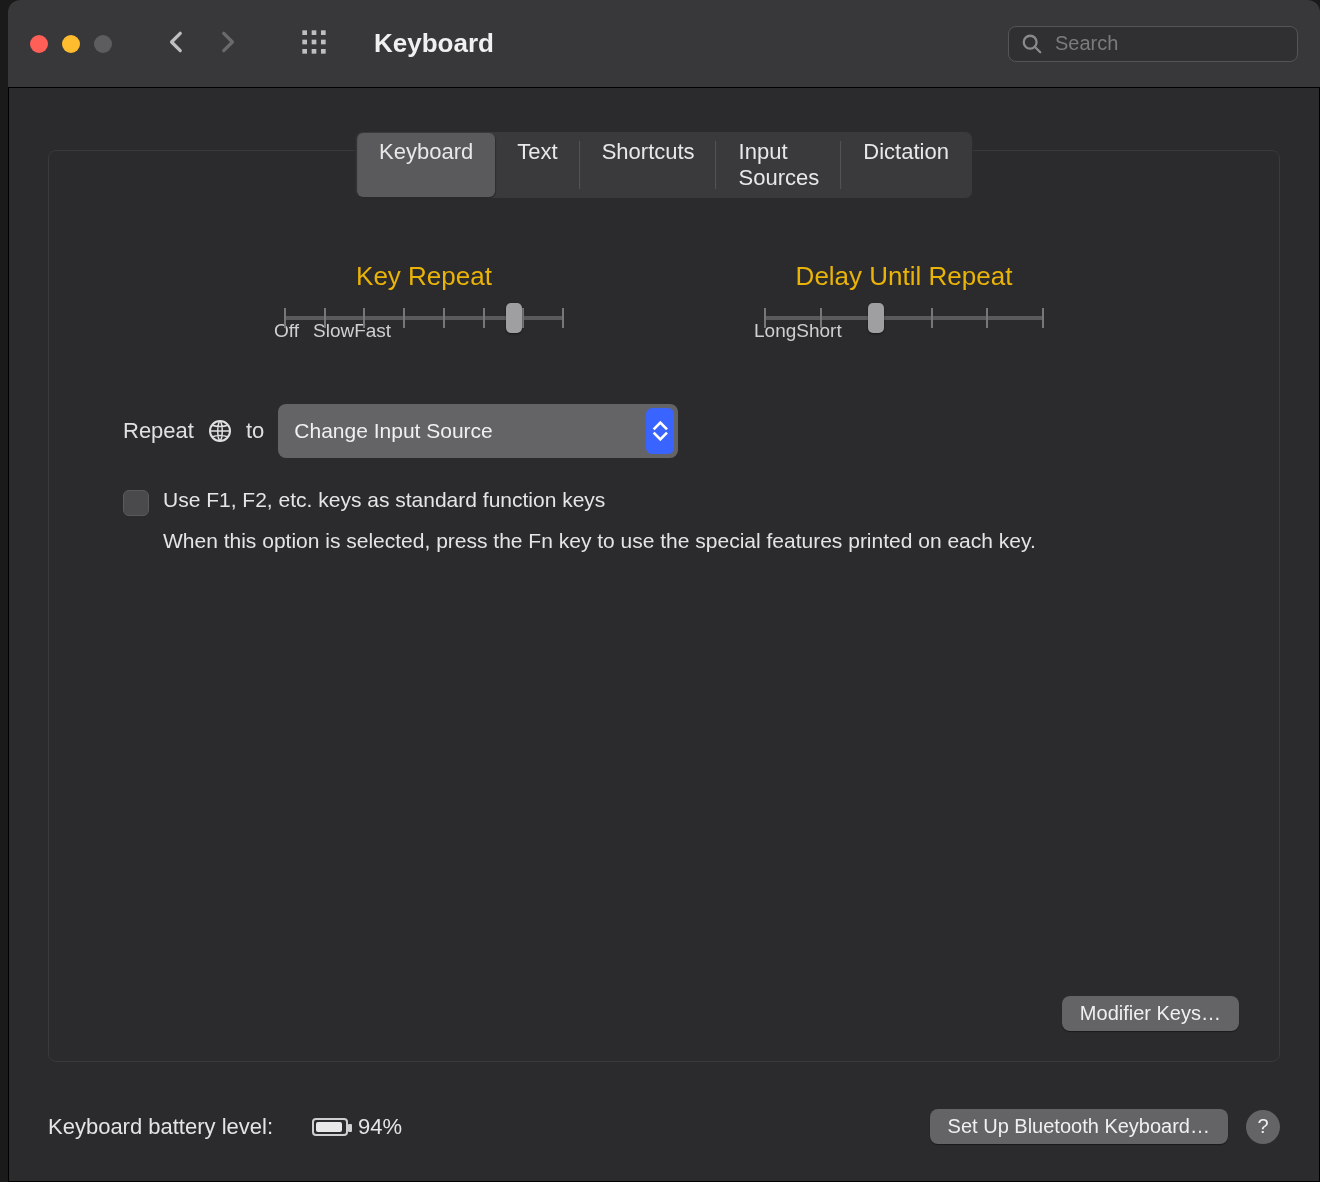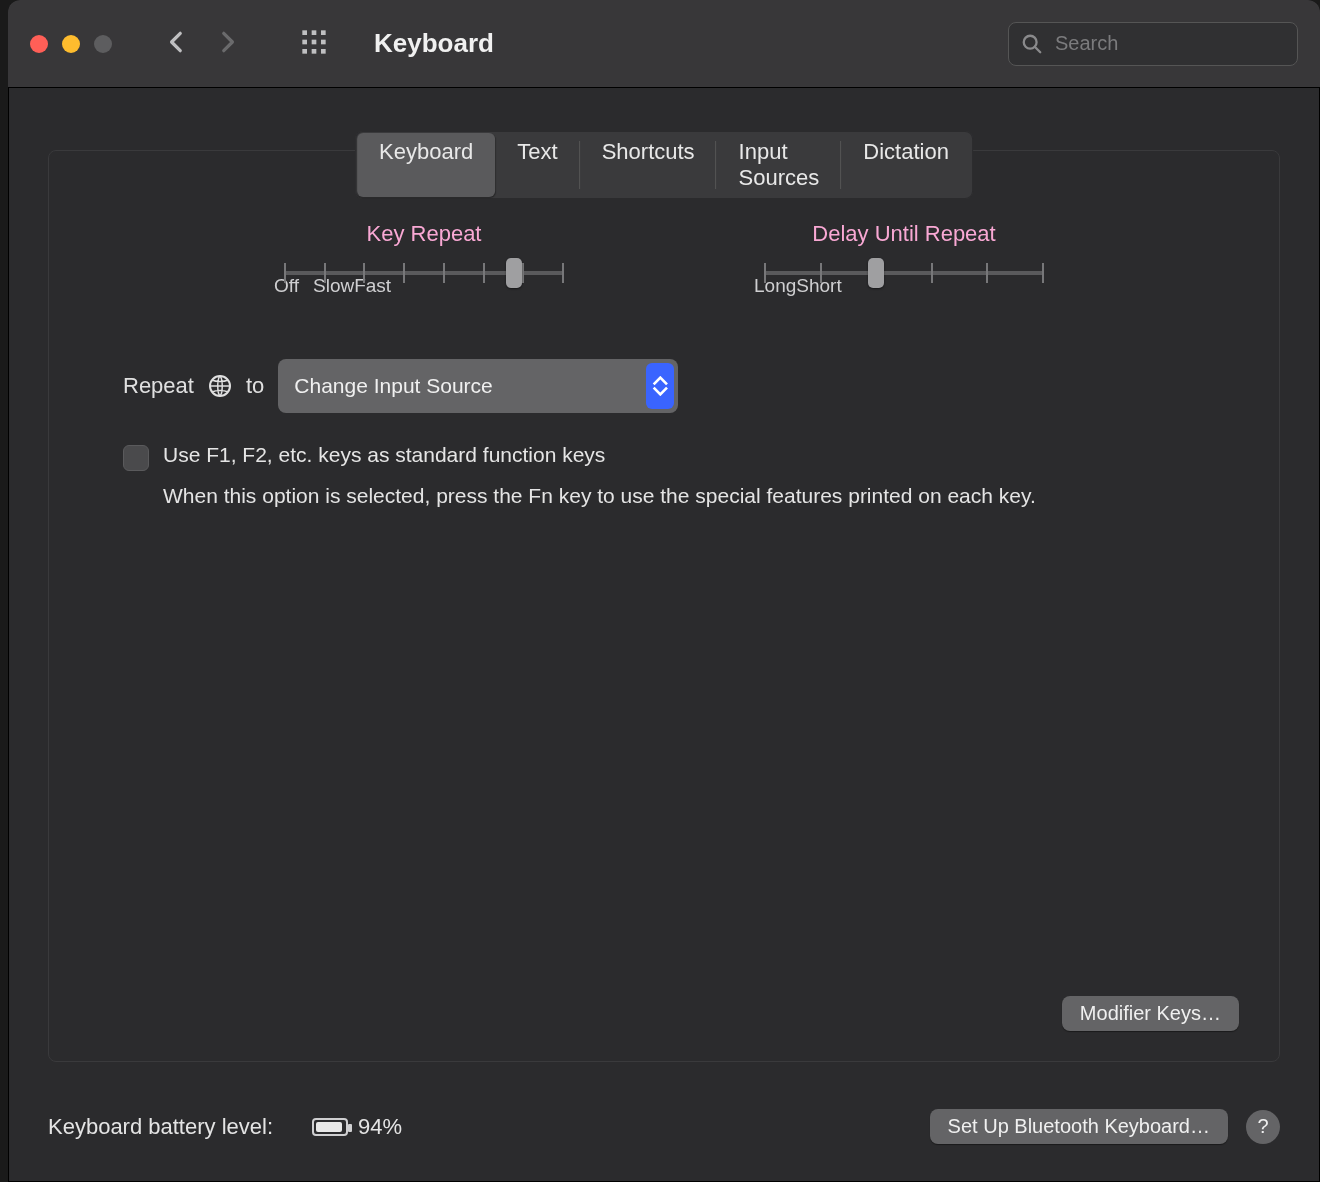--- a/index.html
+++ b/index.html
@@ -50,21 +50,21 @@
   .nav{display:flex;gap:24px;margin-left:24px;}
   .nav svg{width:26px;height:26px;}
   .grid-icon{margin-left:32px;}
   .grid-icon svg{width:28px;height:28px;}
   .title{
     font-size:26px;font-weight:600;color:#f0f0f0;
     margin-left:18px;flex:0 0 auto;
   }
   .spacer{flex:1;}
   .search{
-    width:290px;height:44px;
+    width:290px;height:36px;
     background:#303032;
     border:1px solid #555;
     border-radius:8px;
     display:flex;align-items:center;
     padding:0 12px;gap:10px;
   }
   .search svg{width:22px;height:22px;flex:0 0 auto;}
   .search input{
     flex:1;background:transparent;border:0;outline:0;
     color:var(--text);font-size:20px;
@@ -104,21 +104,21 @@
   }
   .seg.active + .seg::before,
   .seg.active::before{display:none;}
 
   
   .sliders{
     display:flex;justify-content:center;gap:180px;
     padding-top:70px;
   }
   .slider-block{width:300px;text-align:center;}
-  .slider-title{font-size:22px;color:#f9a8d4;margin-bottom:24px;}
+  .slider-title{font-size:26px;color:#eab308;margin-bottom:24px;margin-top:40px;}
   .track{
     position:relative;height:4px;background:#5a5a5c;border-radius:2px;
     margin:0 10px;
   }
   .ticks{position:absolute;left:0;right:0;top:-8px;display:flex;justify-content:space-between;}
   .ticks span{width:2px;height:20px;background:var(--tick);}
   .knob{
     position:absolute;top:50%;transform:translate(-50%,-50%);
     width:16px;height:30px;border-radius:5px;
     background:#9f9fa1;box-shadow:0 1px 2px rgba(0,0,0,.5);

